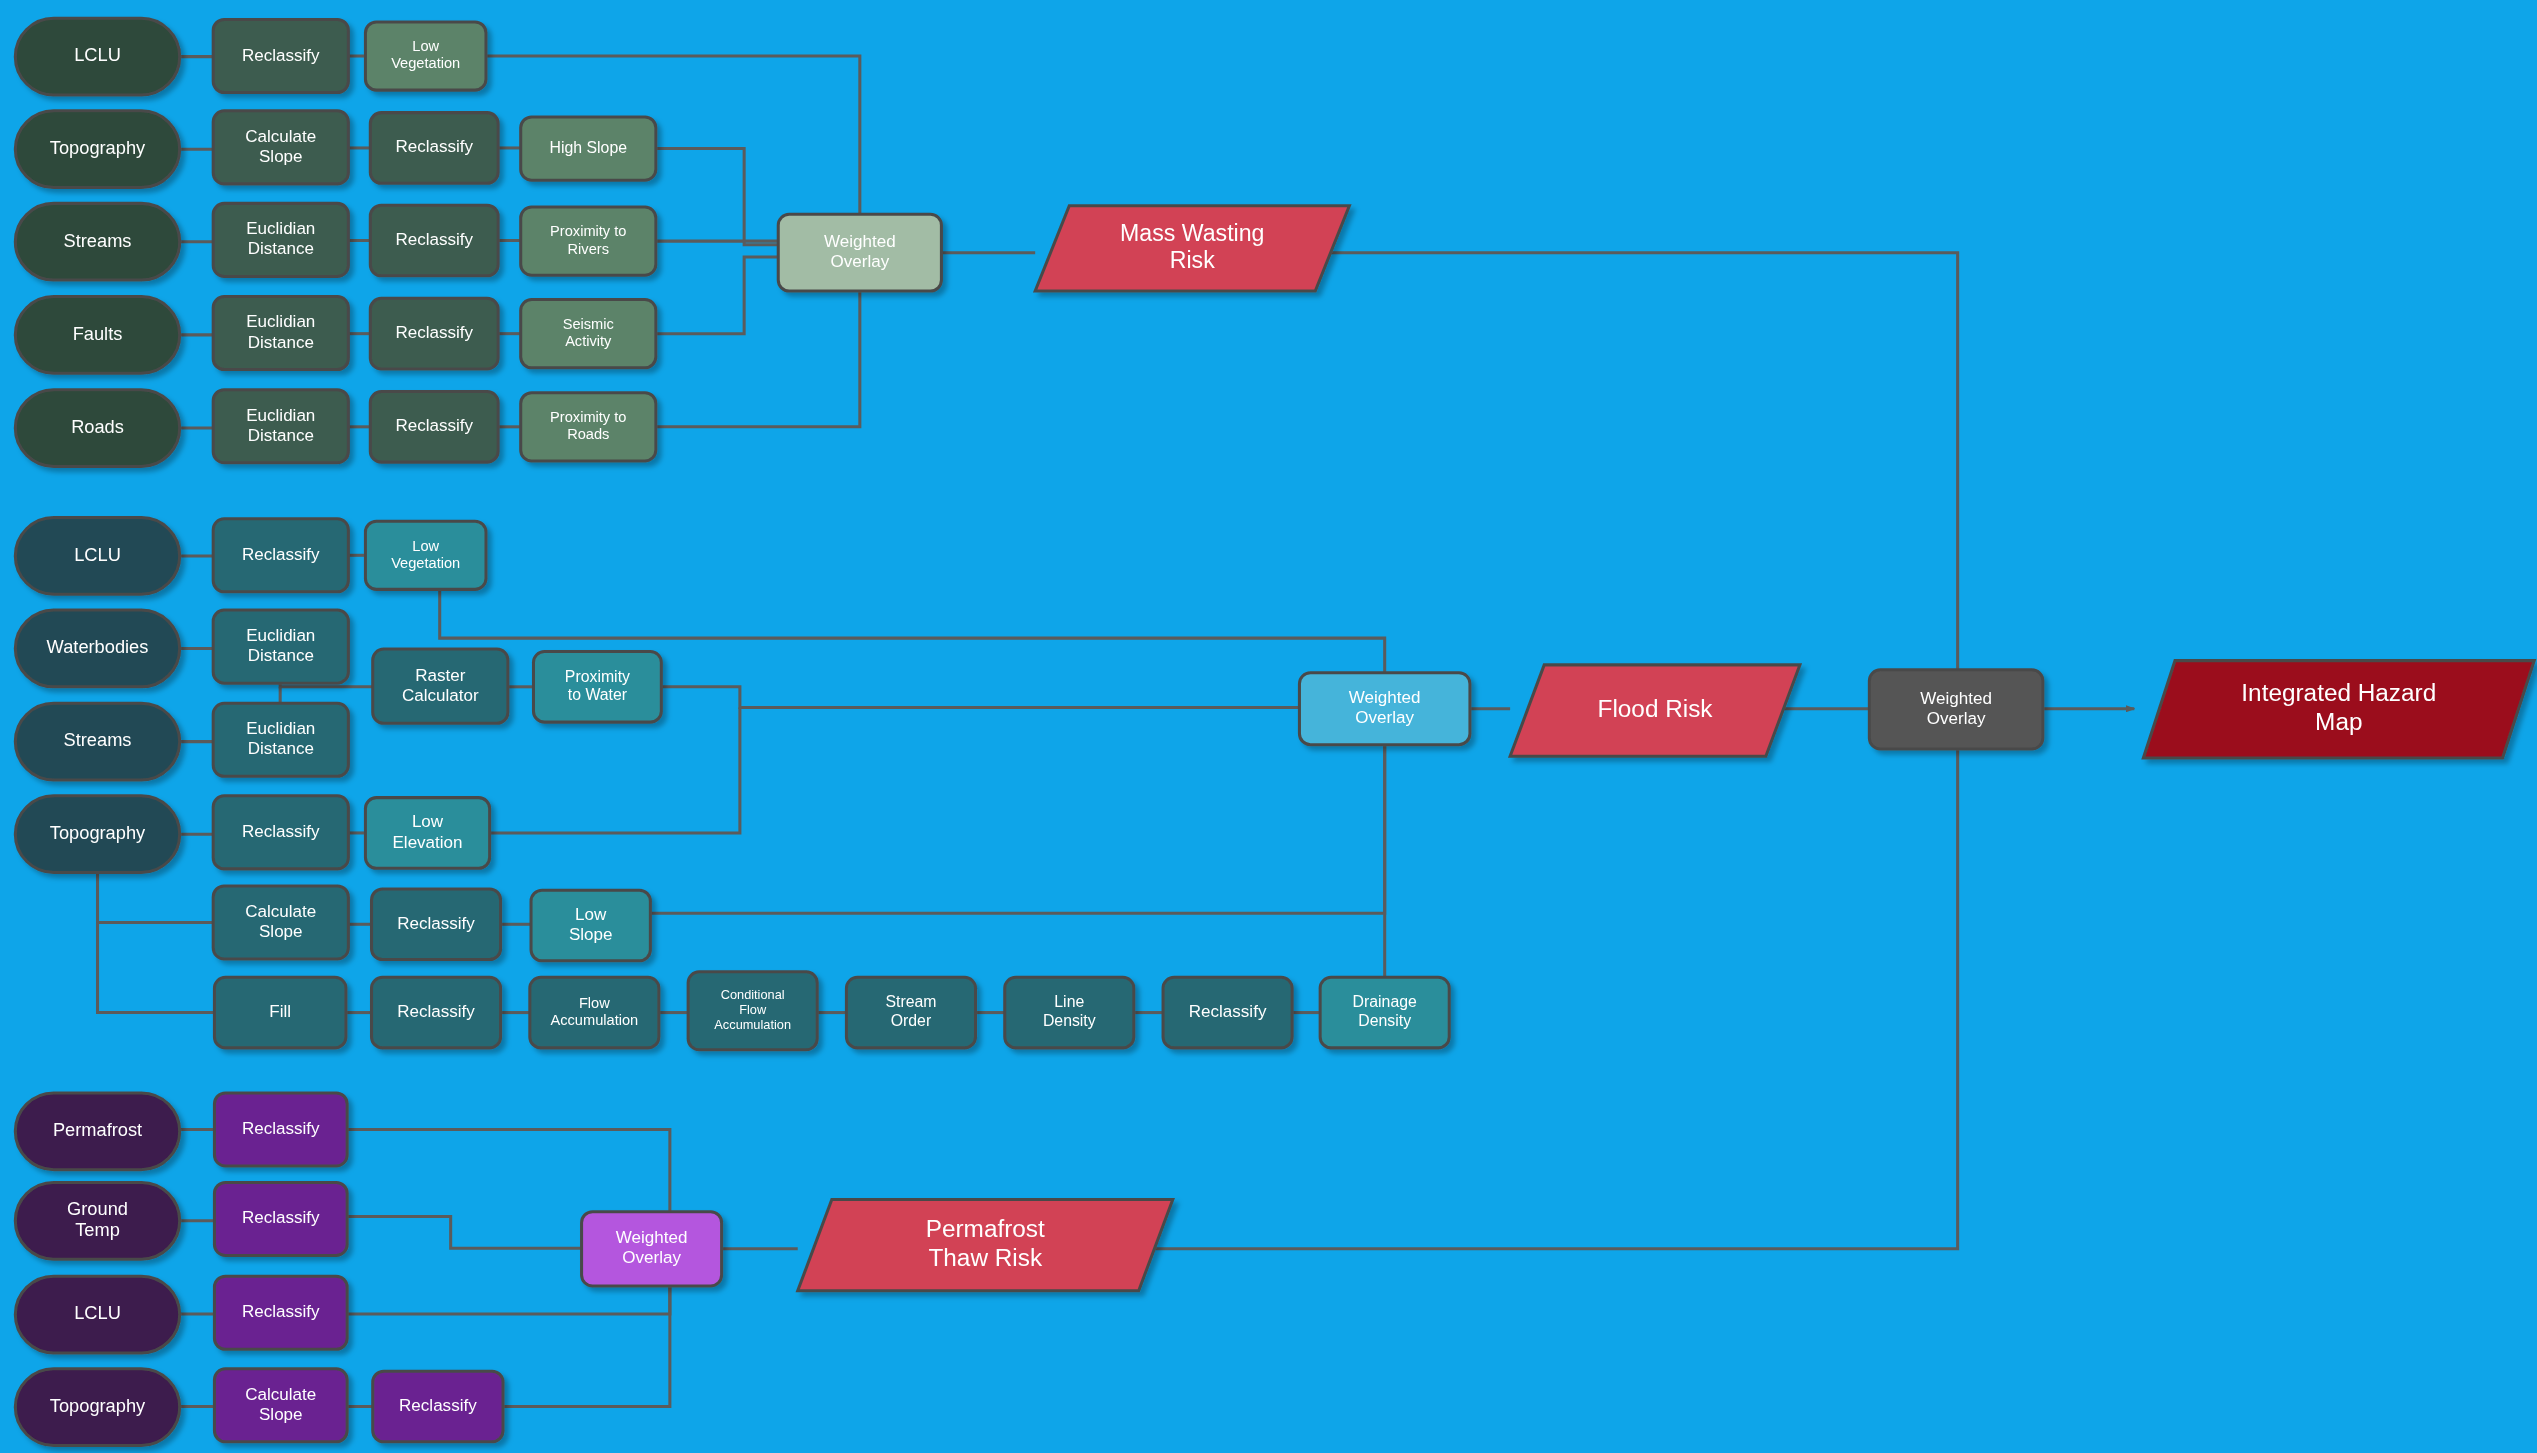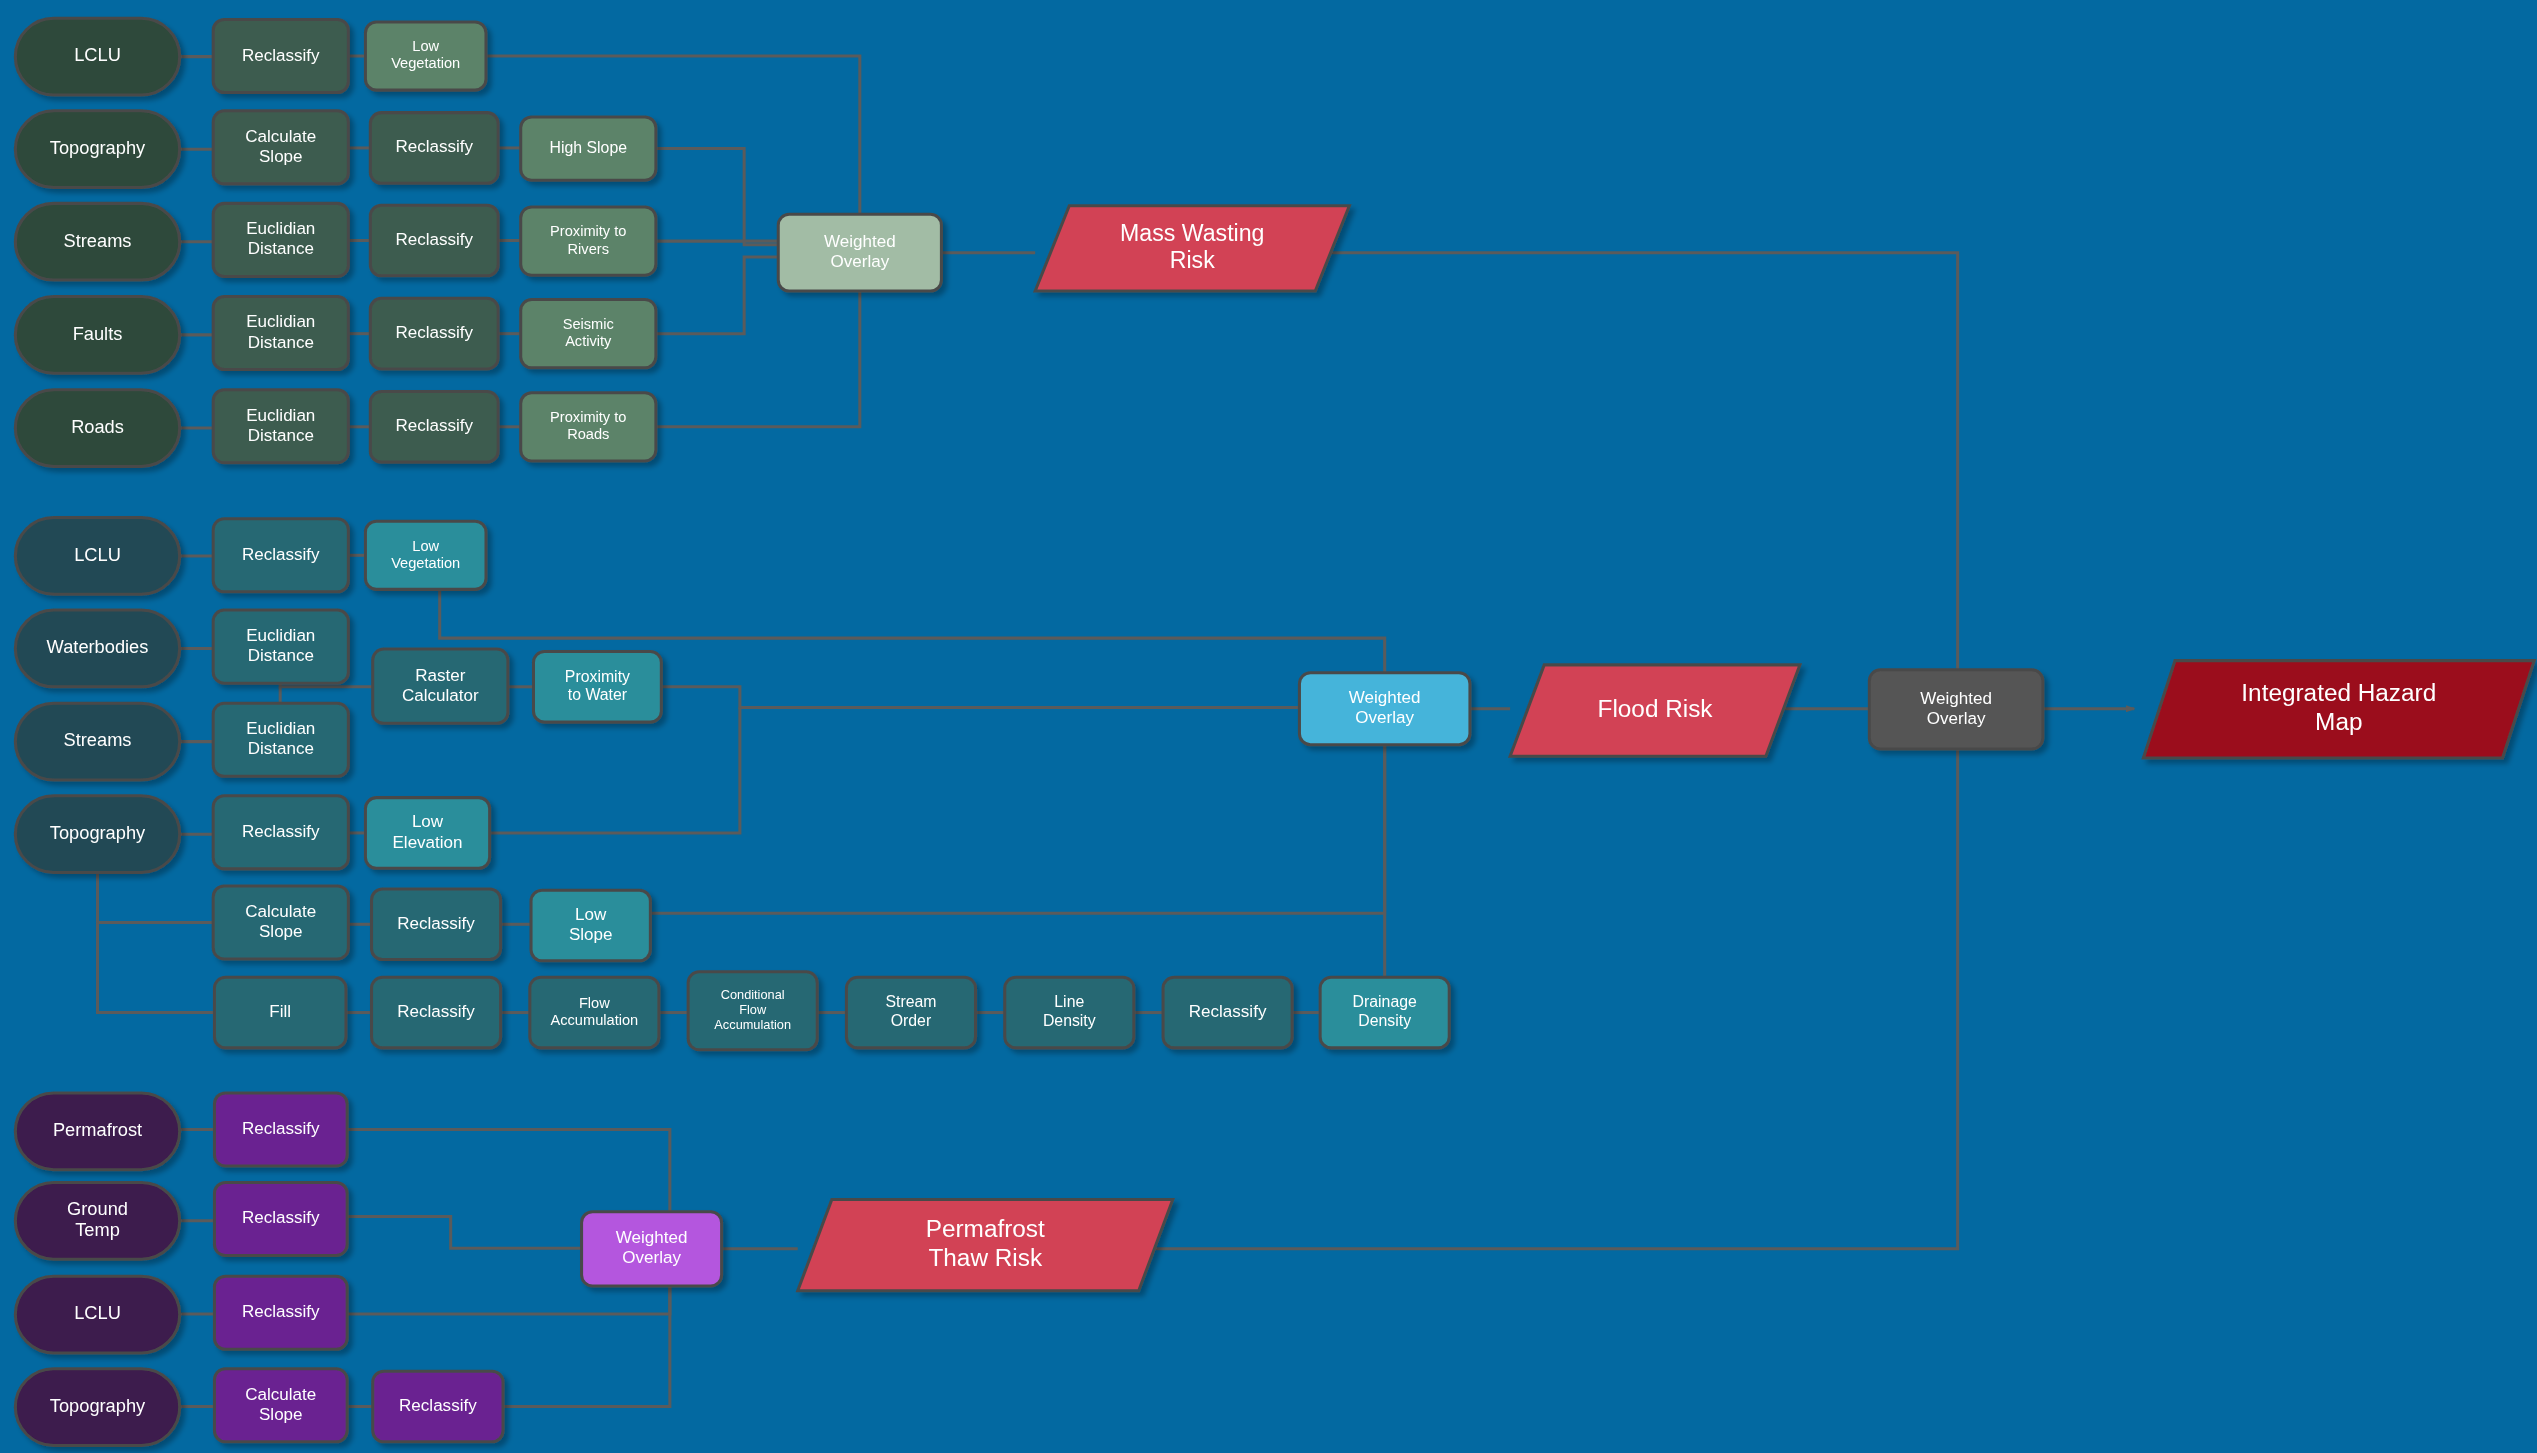--- a/index.html
+++ b/index.html
@@ -1,17 +1,17 @@
 <!DOCTYPE html>
 <html style="font-size:9.7px"><head>
 <meta charset="utf-8">
 <style>
   html,body{margin:0;padding:0;background:#ffffff;}
   body{font-family:"Liberation Sans","DejaVu Sans",sans-serif;}
-  #stage{position:relative;width:2538px;height:1454px;background:#0369a1;overflow:hidden;}
+  #stage{position:relative;width:2538px;height:1454px;background:#0ea5e9;overflow:hidden;}
   svg#chart{position:absolute;left:0;top:0;width:2538px;height:1454px;}
   .lbl{fill:#ffffff;font-family:"Liberation Sans","DejaVu Sans",sans-serif;text-anchor:middle;dominant-baseline:middle;}
   .edge{stroke:#5b5b5b;stroke-width:5;fill:none;stroke-linecap:butt;}
   .nodeshape{stroke:#4a4a4a;stroke-width:5;}
 </style>
 </head>
 <body>
 
 <div id="stage">
   <svg id="chart" viewBox="0 0 4168 2388">

